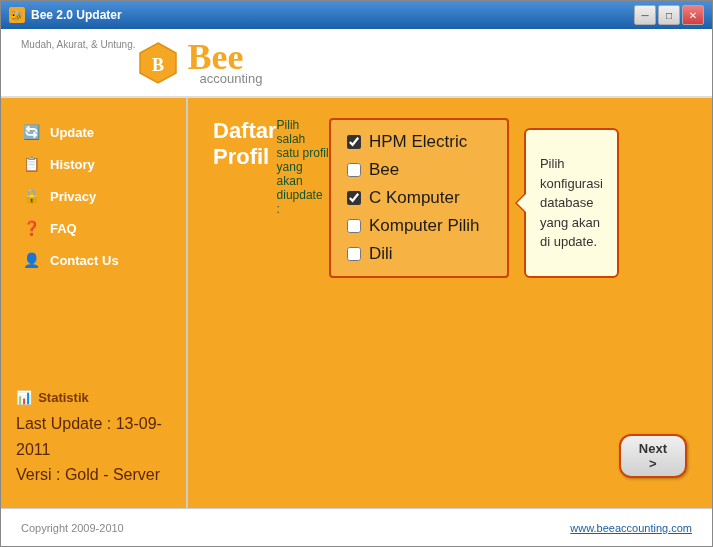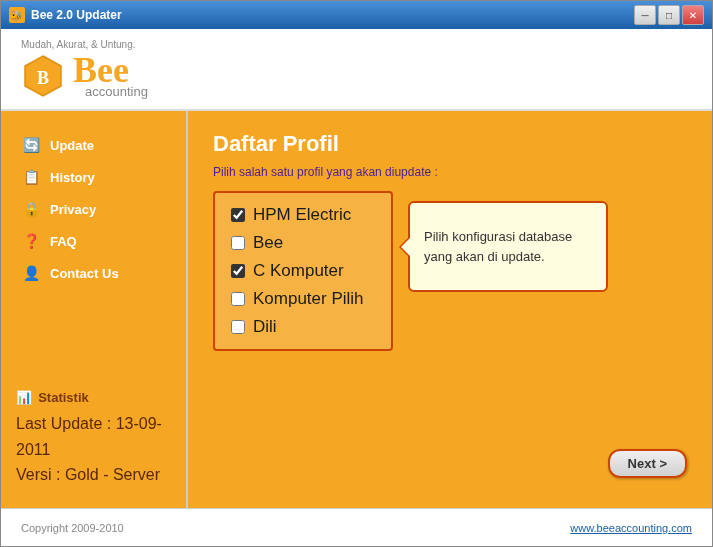--- a/index.html
+++ b/index.html
@@ -68,21 +68,21 @@
 
     
     .header {
       background: white;
       padding: 10px 20px;
       border-bottom: 2px solid #ddd;
       flex-shrink: 0;
     }
     .logo-area {
       display: flex;
-      flex-direction: column;
+      flex-direction: row;
     }
     .tagline {
       font-size: 10px;
       color: #888;
       margin-bottom: 2px;
     }
     .logo-row {
       display: flex;
       align-items: center;
       gap: 8px;
@@ -160,31 +160,31 @@
       color: #5a2800;
       line-height: 1.6;
     }
 
     
     .content-area {
       flex: 1;
       background: #f5a623;
       padding: 20px 25px;
       display: flex;
-      flex-direction: column;
+      flex-direction: row;
     }
     .page-title {
       font-size: 22px;
       font-weight: bold;
       color: white;
       margin-bottom: 8px;
     }
     .instruction-text {
       font-size: 12px;
-      color: #4c1d95;
+      color: #14532d;
       margin-bottom: 12px;
     }
 
     
     .profile-container {
       position: relative;
       display: flex;
       align-items: flex-start;
       gap: 15px;
     }

